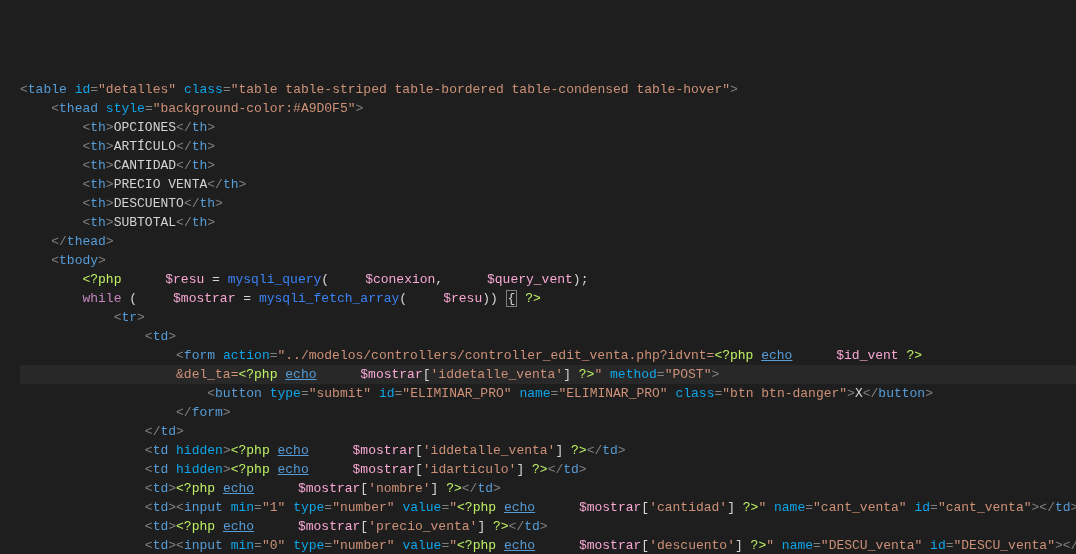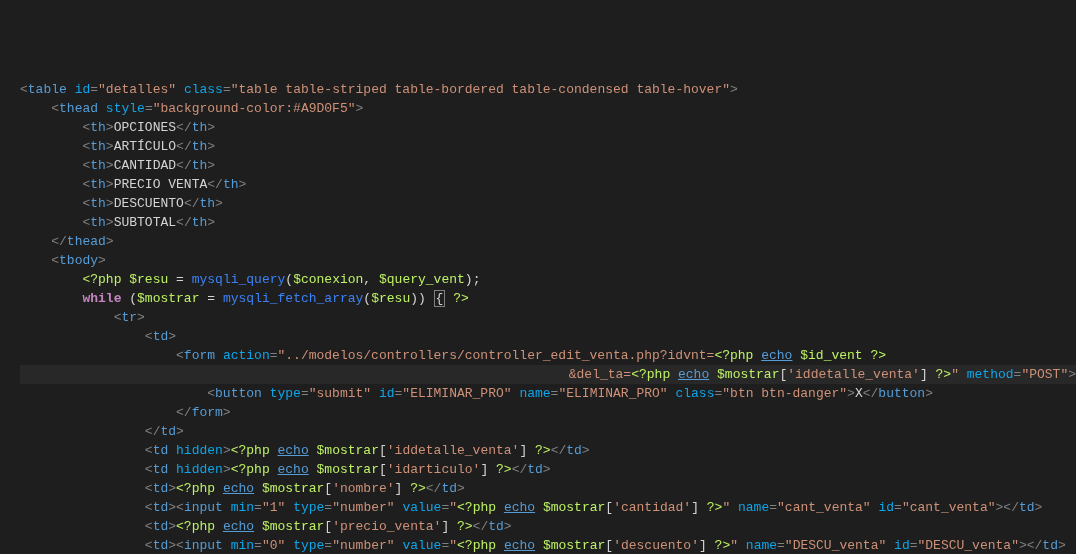--- a/index.html
+++ b/index.html
@@ -14,29 +14,29 @@
     width: 1076px;
     height: 554px;
     padding: 4px 0 4px 20px;
   }
   .line { display: block; }
   .tag-bracket { color: #808080; }
   .tag-name { color: #569cd6; }
   .attr-name { color: #0ea5e9; }
   .attr-value { color: #ce9178; }
   .php-tag { color: #bef264; }
-  .php-var { color: #bef264; }
+  .php-var { color: #f9a8d4; margin-left: 36px; }
   .php-op { color: #d4d4d4; }
   .php-fn { color: #3b82f6; }
   .php-str { color: #ce9178; }
-  .php-kw { color: #c586c0; font-weight: bold; }
+  .php-kw { color: #c586c0; }
   .php-kw2 { color: #569cd6; text-decoration: underline; }
   .text { color: #d4d4d4; }
   .brace-box { border: 1px solid #808080; color: #d4d4d4; padding: 0 1px; display: inline-block; line-height: 15px; }
-  .current-line { background: #282828; display: inline-block; width: 100%; text-align: right; }
+  .current-line { background: #282828; display: inline-block; width: 100%; }
 </style>
 </head>
 <body>
 
 
 
 <div id="code-area"><span class="line"><span class="tag-bracket">&lt;</span><span class="tag-name">table</span><span class="text"> </span><span class="attr-name">id</span><span class="tag-bracket">=</span><span class="attr-value">"detalles"</span><span class="text"> </span><span class="attr-name">class</span><span class="tag-bracket">=</span><span class="attr-value">"table table-striped table-bordered table-condensed table-hover"</span><span class="tag-bracket">&gt;</span></span><span class="line"><span class="text">    </span><span class="tag-bracket">&lt;</span><span class="tag-name">thead</span><span class="text"> </span><span class="attr-name">style</span><span class="tag-bracket">=</span><span class="attr-value">"background-color:#A9D0F5"</span><span class="tag-bracket">&gt;</span></span><span class="line"><span class="text">        </span><span class="tag-bracket">&lt;</span><span class="tag-name">th</span><span class="tag-bracket">&gt;</span><span class="text">OPCIONES</span><span class="tag-bracket">&lt;/</span><span class="tag-name">th</span><span class="tag-bracket">&gt;</span></span><span class="line"><span class="text">        </span><span class="tag-bracket">&lt;</span><span class="tag-name">th</span><span class="tag-bracket">&gt;</span><span class="text">ARTÍCULO</span><span class="tag-bracket">&lt;/</span><span class="tag-name">th</span><span class="tag-bracket">&gt;</span></span><span class="line"><span class="text">        </span><span class="tag-bracket">&lt;</span><span class="tag-name">th</span><span class="tag-bracket">&gt;</span><span class="text">CANTIDAD</span><span class="tag-bracket">&lt;/</span><span class="tag-name">th</span><span class="tag-bracket">&gt;</span></span><span class="line"><span class="text">        </span><span class="tag-bracket">&lt;</span><span class="tag-name">th</span><span class="tag-bracket">&gt;</span><span class="text">PRECIO VENTA</span><span class="tag-bracket">&lt;/</span><span class="tag-name">th</span><span class="tag-bracket">&gt;</span></span><span class="line"><span class="text">        </span><span class="tag-bracket">&lt;</span><span class="tag-name">th</span><span class="tag-bracket">&gt;</span><span class="text">DESCUENTO</span><span class="tag-bracket">&lt;/</span><span class="tag-name">th</span><span class="tag-bracket">&gt;</span></span><span class="line"><span class="text">        </span><span class="tag-bracket">&lt;</span><span class="tag-name">th</span><span class="tag-bracket">&gt;</span><span class="text">SUBTOTAL</span><span class="tag-bracket">&lt;/</span><span class="tag-name">th</span><span class="tag-bracket">&gt;</span></span><span class="line"><span class="text">    </span><span class="tag-bracket">&lt;/</span><span class="tag-name">thead</span><span class="tag-bracket">&gt;</span></span><span class="line"><span class="text">    </span><span class="tag-bracket">&lt;</span><span class="tag-name">tbody</span><span class="tag-bracket">&gt;</span></span><span class="line"><span class="text">        </span><span class="php-tag">&lt;?php</span><span class="text"> </span><span class="php-var">$resu</span><span class="text"> </span><span class="php-op">=</span><span class="text"> </span><span class="php-fn">mysqli_query</span><span class="php-op">(</span><span class="php-var">$conexion</span><span class="php-op">,</span><span class="text"> </span><span class="php-var">$query_vent</span><span class="php-op">)</span><span class="php-op">;</span></span><span class="line"><span class="text">        </span><span class="php-kw">while</span><span class="text"> </span><span class="php-op">(</span><span class="php-var">$mostrar</span><span class="text"> </span><span class="php-op">=</span><span class="text"> </span><span class="php-fn">mysqli_fetch_array</span><span class="php-op">(</span><span class="php-var">$resu</span><span class="php-op">))</span><span class="text"> </span><span class="brace-box">{</span><span class="text"> </span><span class="php-tag">?&gt;</span></span><span class="line"><span class="text">            </span><span class="tag-bracket">&lt;</span><span class="tag-name">tr</span><span class="tag-bracket">&gt;</span></span><span class="line"><span class="text">                </span><span class="tag-bracket">&lt;</span><span class="tag-name">td</span><span class="tag-bracket">&gt;</span></span><span class="line"><span class="text">                    </span><span class="tag-bracket">&lt;</span><span class="tag-name">form</span><span class="text"> </span><span class="attr-name">action</span><span class="tag-bracket">=</span><span class="attr-value">"../modelos/controllers/controller_edit_venta.php?idvnt=</span><span class="php-tag">&lt;?php</span><span class="text"> </span><span class="php-kw2">echo</span><span class="text"> </span><span class="php-var">$id_vent</span><span class="text"> </span><span class="php-tag">?&gt;</span></span><span class="line current-line"><span class="text">                    </span><span class="attr-value">&amp;del_ta=</span><span class="php-tag">&lt;?php</span><span class="text"> </span><span class="php-kw2">echo</span><span class="text"> </span><span class="php-var">$mostrar</span><span class="php-op">[</span><span class="php-str">'iddetalle_venta'</span><span class="php-op">]</span><span class="text"> </span><span class="php-tag">?&gt;</span><span class="attr-value">"</span><span class="text"> </span><span class="attr-name">method</span><span class="tag-bracket">=</span><span class="attr-value">"POST"</span><span class="tag-bracket">&gt;</span></span><span class="line"><span class="text">                        </span><span class="tag-bracket">&lt;</span><span class="tag-name">button</span><span class="text"> </span><span class="attr-name">type</span><span class="tag-bracket">=</span><span class="attr-value">"submit"</span><span class="text"> </span><span class="attr-name">id</span><span class="tag-bracket">=</span><span class="attr-value">"ELIMINAR_PRO"</span><span class="text"> </span><span class="attr-name">name</span><span class="tag-bracket">=</span><span class="attr-value">"ELIMINAR_PRO"</span><span class="text"> </span><span class="attr-name">class</span><span class="tag-bracket">=</span><span class="attr-value">"btn btn-danger"</span><span class="tag-bracket">&gt;</span><span class="text">X</span><span class="tag-bracket">&lt;/</span><span class="tag-name">button</span><span class="tag-bracket">&gt;</span></span><span class="line"><span class="text">                    </span><span class="tag-bracket">&lt;/</span><span class="tag-name">form</span><span class="tag-bracket">&gt;</span></span><span class="line"><span class="text">                </span><span class="tag-bracket">&lt;/</span><span class="tag-name">td</span><span class="tag-bracket">&gt;</span></span><span class="line"><span class="text">                </span><span class="tag-bracket">&lt;</span><span class="tag-name">td</span><span class="text"> </span><span class="attr-name">hidden</span><span class="tag-bracket">&gt;</span><span class="php-tag">&lt;?php</span><span class="text"> </span><span class="php-kw2">echo</span><span class="text"> </span><span class="php-var">$mostrar</span><span class="php-op">[</span><span class="php-str">'iddetalle_venta'</span><span class="php-op">]</span><span class="text"> </span><span class="php-tag">?&gt;</span><span class="tag-bracket">&lt;/</span><span class="tag-name">td</span><span class="tag-bracket">&gt;</span></span><span class="line"><span class="text">                </span><span class="tag-bracket">&lt;</span><span class="tag-name">td</span><span class="text"> </span><span class="attr-name">hidden</span><span class="tag-bracket">&gt;</span><span class="php-tag">&lt;?php</span><span class="text"> </span><span class="php-kw2">echo</span><span class="text"> </span><span class="php-var">$mostrar</span><span class="php-op">[</span><span class="php-str">'idarticulo'</span><span class="php-op">]</span><span class="text"> </span><span class="php-tag">?&gt;</span><span class="tag-bracket">&lt;/</span><span class="tag-name">td</span><span class="tag-bracket">&gt;</span></span><span class="line"><span class="text">                </span><span class="tag-bracket">&lt;</span><span class="tag-name">td</span><span class="tag-bracket">&gt;</span><span class="php-tag">&lt;?php</span><span class="text"> </span><span class="php-kw2">echo</span><span class="text"> </span><span class="php-var">$mostrar</span><span class="php-op">[</span><span class="php-str">'nombre'</span><span class="php-op">]</span><span class="text"> </span><span class="php-tag">?&gt;</span><span class="tag-bracket">&lt;/</span><span class="tag-name">td</span><span class="tag-bracket">&gt;</span></span><span class="line"><span class="text">                </span><span class="tag-bracket">&lt;</span><span class="tag-name">td</span><span class="tag-bracket">&gt;</span><span class="tag-bracket">&lt;</span><span class="tag-name">input</span><span class="text"> </span><span class="attr-name">min</span><span class="tag-bracket">=</span><span class="attr-value">"1"</span><span class="text"> </span><span class="attr-name">type</span><span class="tag-bracket">=</span><span class="attr-value">"number"</span><span class="text"> </span><span class="attr-name">value</span><span class="tag-bracket">=</span><span class="attr-value">"</span><span class="php-tag">&lt;?php</span><span class="text"> </span><span class="php-kw2">echo</span><span class="text"> </span><span class="php-var">$mostrar</span><span class="php-op">[</span><span class="php-str">'cantidad'</span><span class="php-op">]</span><span class="text"> </span><span class="php-tag">?&gt;</span><span class="attr-value">"</span><span class="text"> </span><span class="attr-name">name</span><span class="tag-bracket">=</span><span class="attr-value">"cant_venta"</span><span class="text"> </span><span class="attr-name">id</span><span class="tag-bracket">=</span><span class="attr-value">"cant_venta"</span><span class="tag-bracket">&gt;</span><span class="tag-bracket">&lt;/</span><span class="tag-name">td</span><span class="tag-bracket">&gt;</span></span><span class="line"><span class="text">                </span><span class="tag-bracket">&lt;</span><span class="tag-name">td</span><span class="tag-bracket">&gt;</span><span class="php-tag">&lt;?php</span><span class="text"> </span><span class="php-kw2">echo</span><span class="text"> </span><span class="php-var">$mostrar</span><span class="php-op">[</span><span class="php-str">'precio_venta'</span><span class="php-op">]</span><span class="text"> </span><span class="php-tag">?&gt;</span><span class="tag-bracket">&lt;/</span><span class="tag-name">td</span><span class="tag-bracket">&gt;</span></span><span class="line"><span class="text">                </span><span class="tag-bracket">&lt;</span><span class="tag-name">td</span><span class="tag-bracket">&gt;</span><span class="tag-bracket">&lt;</span><span class="tag-name">input</span><span class="text"> </span><span class="attr-name">min</span><span class="tag-bracket">=</span><span class="attr-value">"0"</span><span class="text"> </span><span class="attr-name">type</span><span class="tag-bracket">=</span><span class="attr-value">"number"</span><span class="text"> </span><span class="attr-name">value</span><span class="tag-bracket">=</span><span class="attr-value">"</span><span class="php-tag">&lt;?php</span><span class="text"> </span><span class="php-kw2">echo</span><span class="text"> </span><span class="php-var">$mostrar</span><span class="php-op">[</span><span class="php-str">'descuento'</span><span class="php-op">]</span><span class="text"> </span><span class="php-tag">?&gt;</span><span class="attr-value">"</span><span class="text"> </span><span class="attr-name">name</span><span class="tag-bracket">=</span><span class="attr-value">"DESCU_venta"</span><span class="text"> </span><span class="attr-name">id</span><span class="tag-bracket">=</span><span class="attr-value">"DESCU_venta"</span><span class="tag-bracket">&gt;</span><span class="tag-bracket">&lt;/</span><span class="tag-name">td</span><span class="tag-bracket">&gt;</span></span><span class="line"><span class="text"></span></span></div>
 
 
 

